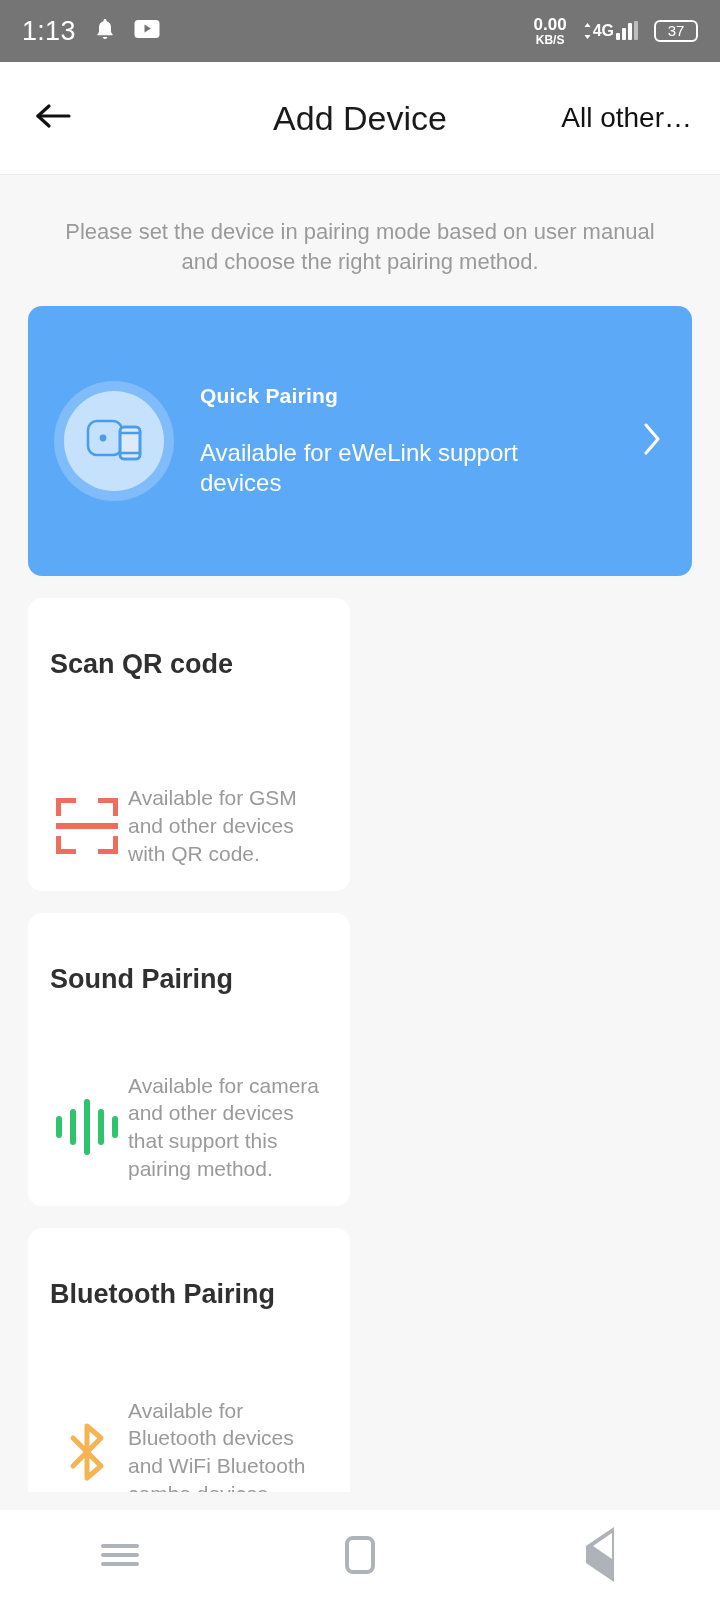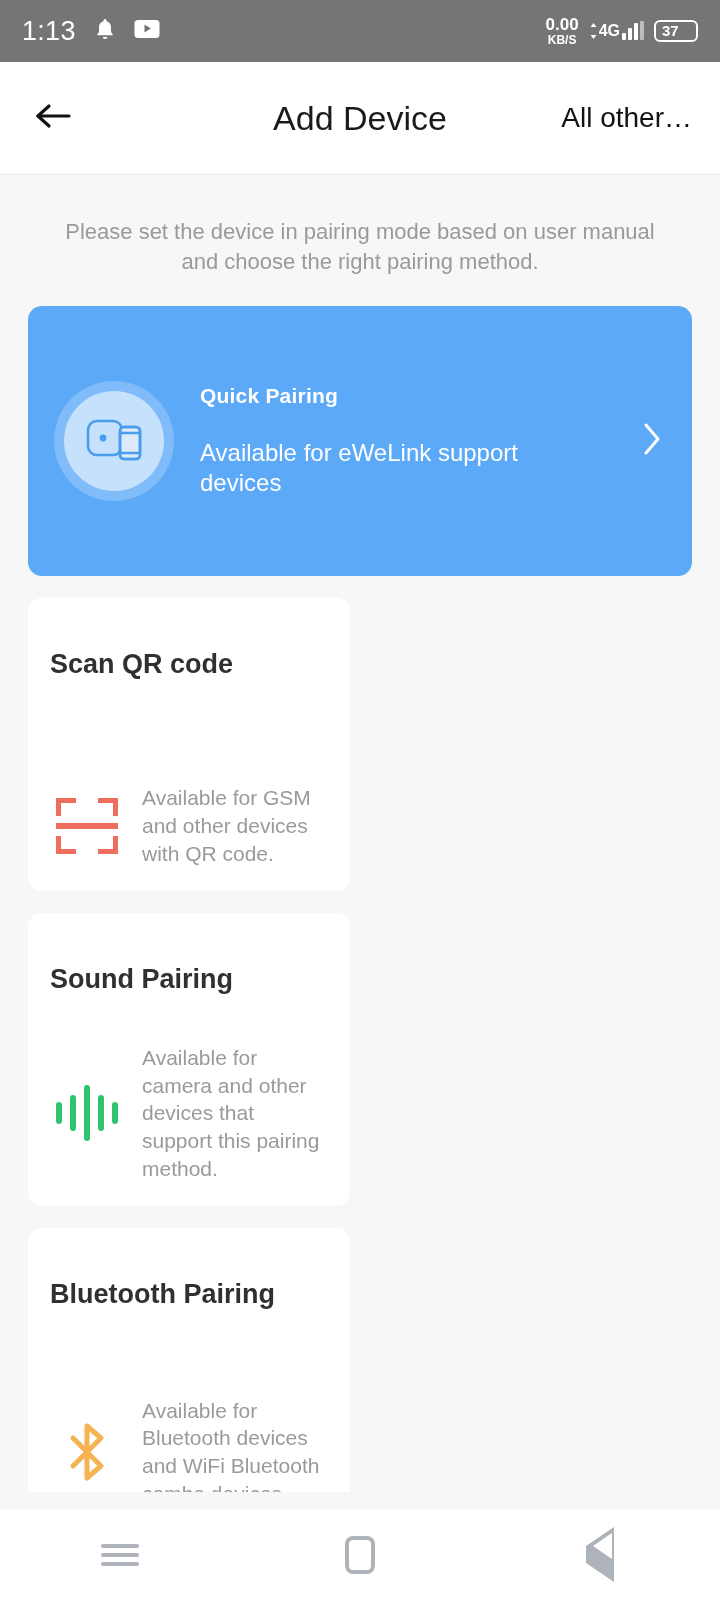--- a/index.html
+++ b/index.html
@@ -11,33 +11,33 @@
   }
   #screen { position:relative; width:720px; height:1600px; background:#f7f7f7;border-radius:32px; }
 
   
   .statusbar {
     height:62px; background:#757575; color:#fff;
     display:flex; align-items:center; padding:0 22px;
   }
   .sb-left { display:flex; align-items:center; gap:18px; }
   .sb-clock { font-size:27px; letter-spacing:.3px; }
-  .sb-right { margin-left:auto; display:flex; align-items:center; gap:10px; }
+  .sb-right { margin-left:auto; display:flex; align-items:center; gap:16px; }
   .net-speed { text-align:center; line-height:1; font-weight:bold; }
   .net-speed .v { font-size:17px; display:block; }
   .net-speed .u { font-size:12px; display:block; margin-top:1px; }
   .sig-wrap { display:flex; align-items:flex-end; gap:2px; }
   .sig-label { font-size:16px; font-weight:bold; display:flex; align-items:center; gap:1px; }
   .bars { display:flex; align-items:flex-end; gap:2px; height:18px; }
   .bars i { width:4px; background:#fff; display:block; border-radius:1px; }
   .bars i:nth-child(1){height:7px;} .bars i:nth-child(2){height:12px;} .bars i:nth-child(3){height:17px;}
   .bars i.dim { background:#bdbdbd; height:19px; width:4px; }
   .battery {
     border:2px solid #fff; border-radius:6px; padding:1px 6px;
-    font-size:15px; font-weight:bold; line-height:1.1; min-width:44px; 
+    font-size:15px; font-weight:normal; line-height:1.1; min-width:44px; text-align:center;
   }
 
   
   .appbar {
     height:113px; background:#fff; display:flex; align-items:center;
     padding:8px 28px; position:relative; border-bottom:1px solid #ececec;
   }
   .back-btn { width:50px; height:50px; display:flex; align-items:center; justify-content:center; cursor:pointer; }
   .appbar-title {
     position:absolute; left:0; right:0; text-align:center;
@@ -81,21 +81,21 @@
   .card {
     width:322px; background:#fff; border-radius:14px; padding:26px 22px 24px;
     cursor:pointer; display:flex; flex-direction:column;justify-content:center;
   }
   .card.h-a { height:293px; }
   .card.h-b { height:303px; }
   .card-title {
     font-size:27px; font-weight:bold; color:#303030; line-height:1.25;
     margin-top:24px;
   }
-  .card-body { display:flex; align-items:center; gap:18px; margin-top:auto; }
+  .card-body { display:flex; align-items:center; gap:4px; margin-top:auto; }
   .card-icon { width:74px; flex:0 0 74px; display:flex; align-items:center; justify-content:center; }
   .card-desc { font-size:21px; color:#9a9a9a; line-height:1.32; flex:1 1 auto; }
 
   
   .qr { position:relative; width:62px; height:56px; }
   .qr span { position:absolute; width:20px; height:18px; border:5px solid #ef6d5c; }
   .qr .tl { top:0; left:0; border-right:none; border-bottom:none; }
   .qr .tr { top:0; right:0; border-left:none; border-bottom:none; }
   .qr .bl { bottom:0; left:0; border-right:none; border-top:none; }
   .qr .br { bottom:0; right:0; border-left:none; border-top:none; }

